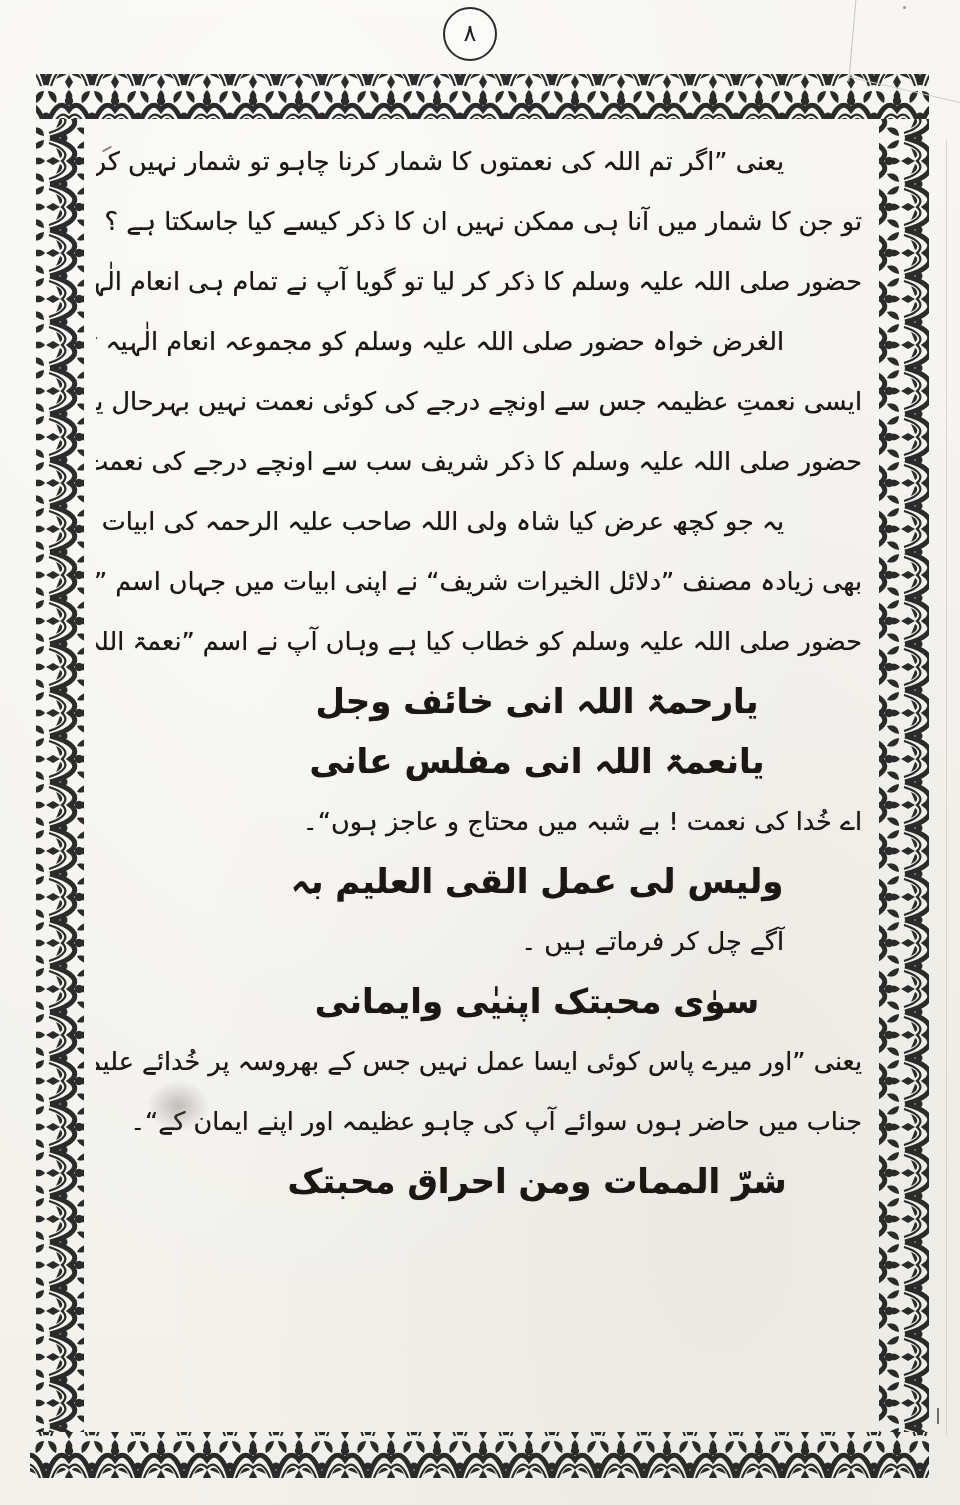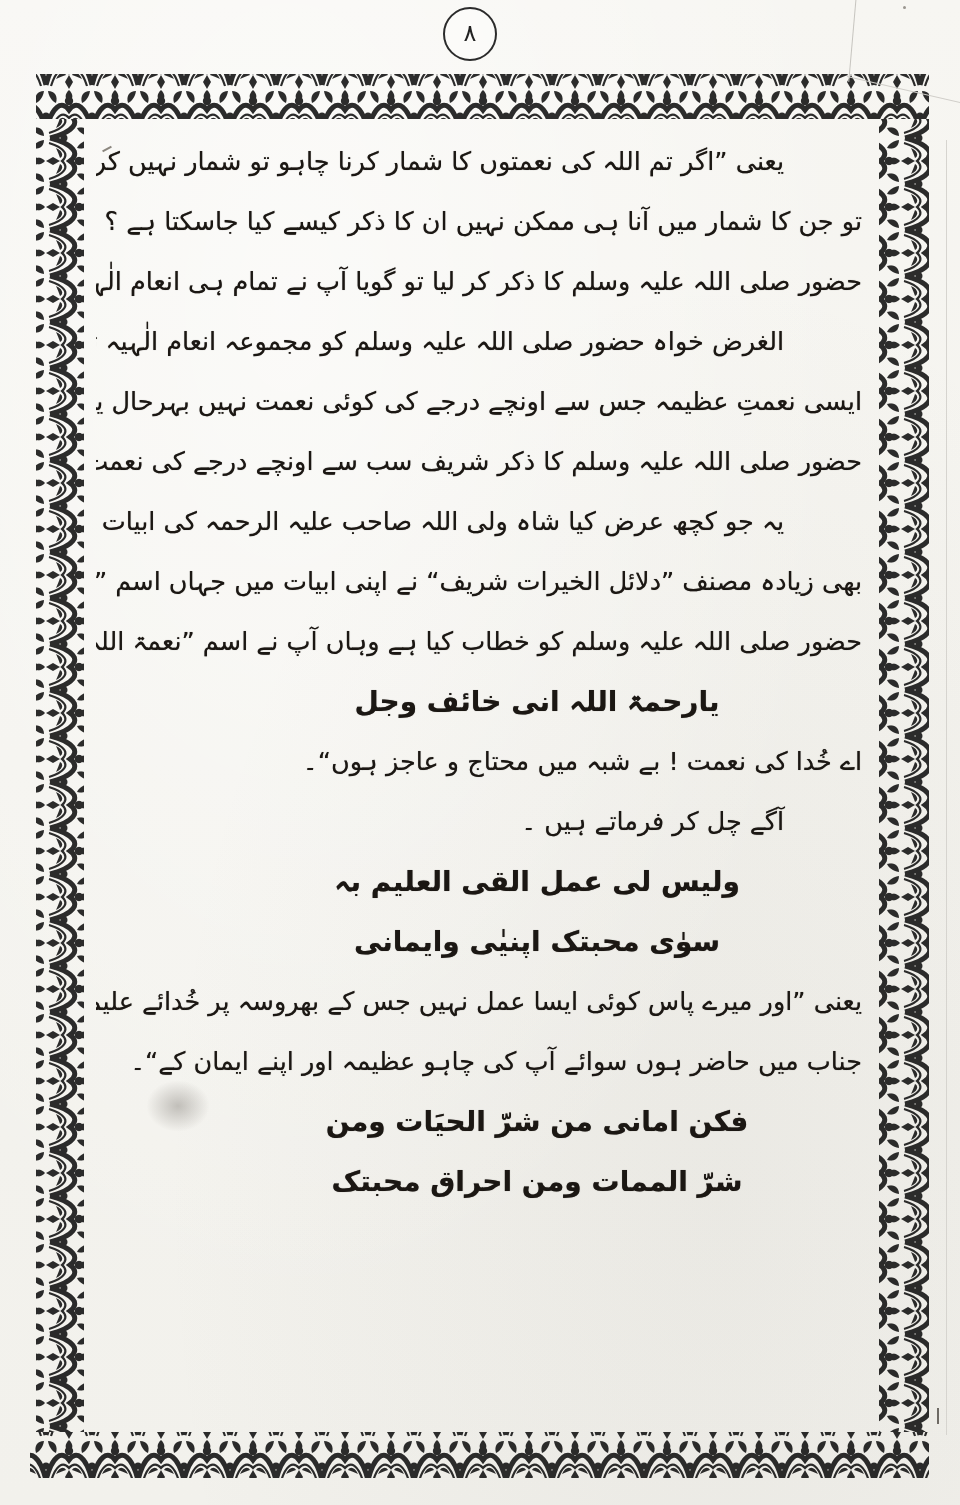--- a/index.html
+++ b/index.html
@@ -44,21 +44,21 @@
     direction:rtl;
     white-space:nowrap; overflow:hidden;
     font-size:25.5px;
     color:#1b1713;
     text-shadow:0 0 .7px rgba(20,16,10,.65);
   }
   .line.body{ justify-content:flex-start; }
   .line.indent{ padding-right:78px; }
   .line.verse{
     justify-content:center;
-    font-weight:bold; font-size:28px;
+    font-weight:bold; font-size:34px;
     transform:translateX(58px);
   }
   
   .artifact{ position:absolute; pointer-events:none; }
   .crease-vert{ left:852px; top:-4px; width:1px; height:86px;
     background:#c7c5c0; transform:rotate(5deg); }
   .crease-diag{ left:847px; top:76px; width:125px; height:1px;
     background:#d0cec9; transform:rotate(13deg); transform-origin:left center; }
   .edge-line{ left:946px; top:140px; width:1px; height:1295px; background:#d6d4cf; }
   .smudge{ left:146px; top:1080px; width:64px; height:52px; border-radius:50%;
@@ -121,27 +121,27 @@
       <div class="line body indent" dir="rtl">یعنی ”اگر تم اللہ کی نعمتوں کا شمار کرنا چاہو تو شمار نہیں کر سکتے“</div>
       <div class="line body" dir="rtl">تو جن کا شمار میں آنا ہی ممکن نہیں ان کا ذکر کیسے کیا جاسکتا ہے ؟ ہاں اگر آپ نے</div>
       <div class="line body" dir="rtl">حضور صلی اللہ علیہ وسلم کا ذکر کر لیا تو گویا آپ نے تمام ہی انعام الٰہیہ کا ذکر کر لیا ۔</div>
       <div class="line body indent" dir="rtl">الغرض خواہ حضور صلی اللہ علیہ وسلم کو مجموعہ انعام الٰہیہ تصور کیا جائے یا صرف ایک</div>
       <div class="line body" dir="rtl">ایسی نعمتِ عظیمہ جس سے اونچے درجے کی کوئی نعمت نہیں بہرحال یہ ثابت ہے کہ</div>
       <div class="line body" dir="rtl">حضور صلی اللہ علیہ وسلم کا ذکر شریف سب سے اونچے درجے کی نعمت ہے ۔</div>
       <div class="line body indent" dir="rtl">یہ جو کچھ عرض کیا شاہ ولی اللہ صاحب علیہ الرحمہ کی ابیات سے متعلق تھا اس سے</div>
       <div class="line body" dir="rtl">بھی زیادہ مصنف ”دلائل الخیرات شریف“ نے اپنی ابیات میں جہاں اسم ”رحمۃ اللہ“ سے</div>
       <div class="line body" dir="rtl">حضور صلی اللہ علیہ وسلم کو خطاب کیا ہے وہاں آپ نے اسم ”نعمۃ اللہ“ سے بھی یاد کیا ہے</div>
       <div class="line verse" dir="rtl">یارحمۃ اللہ انی خائف وجل</div>
+      <div class="line verse" dir="rtl">یانعمۃ اللہ انی مفلس عانی</div>
       <div class="line body" dir="rtl">اے خُدا کی نعمت ! بے شبہ میں محتاج و عاجز ہوں“۔</div>
+      <div class="line verse" dir="rtl">ولیس لی عمل القی العلیم بہ</div>
       <div class="line body indent" dir="rtl">آگے چل کر فرماتے ہیں ۔</div>
-      <div class="line verse" dir="rtl">ولیس لی عمل القی العلیم بہ</div>
       <div class="line verse" dir="rtl">سوٰی محبتک اپنیٰی وایمانی</div>
       <div class="line body" dir="rtl">یعنی ”اور میرے پاس کوئی ایسا عمل نہیں جس کے بھروسہ پر خُدائے علیم کی</div>
       <div class="line body" dir="rtl">جناب میں حاضر ہوں سوائے آپ کی چاہو عظیمہ اور اپنے ایمان کے“۔</div>
-      <div class="line verse" dir="rtl">فکن امانی من شرّ الحیَات ومن</div>
       <div class="line verse" dir="rtl">شرّ الممات ومن احراق محبتک</div>
     </div>
 
   <div class="artifact crease-vert"></div>
   <div class="artifact crease-diag"></div>
   <div class="artifact edge-line"></div>
   <div class="artifact smudge"></div>
   <div class="artifact speck-tr"></div>
   <div class="artifact tick-br"></div>
   <div class="artifact tick-tl"></div>

